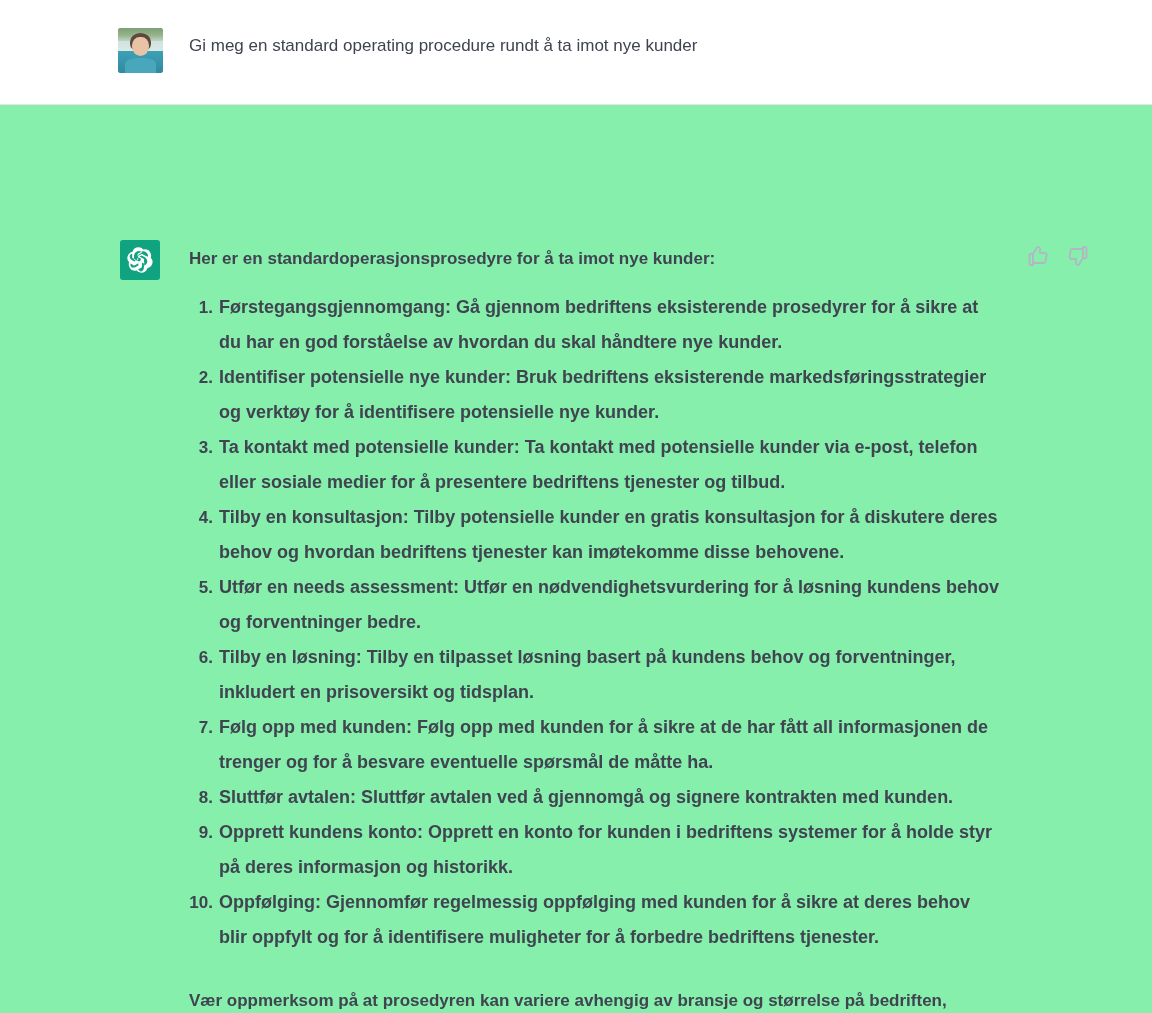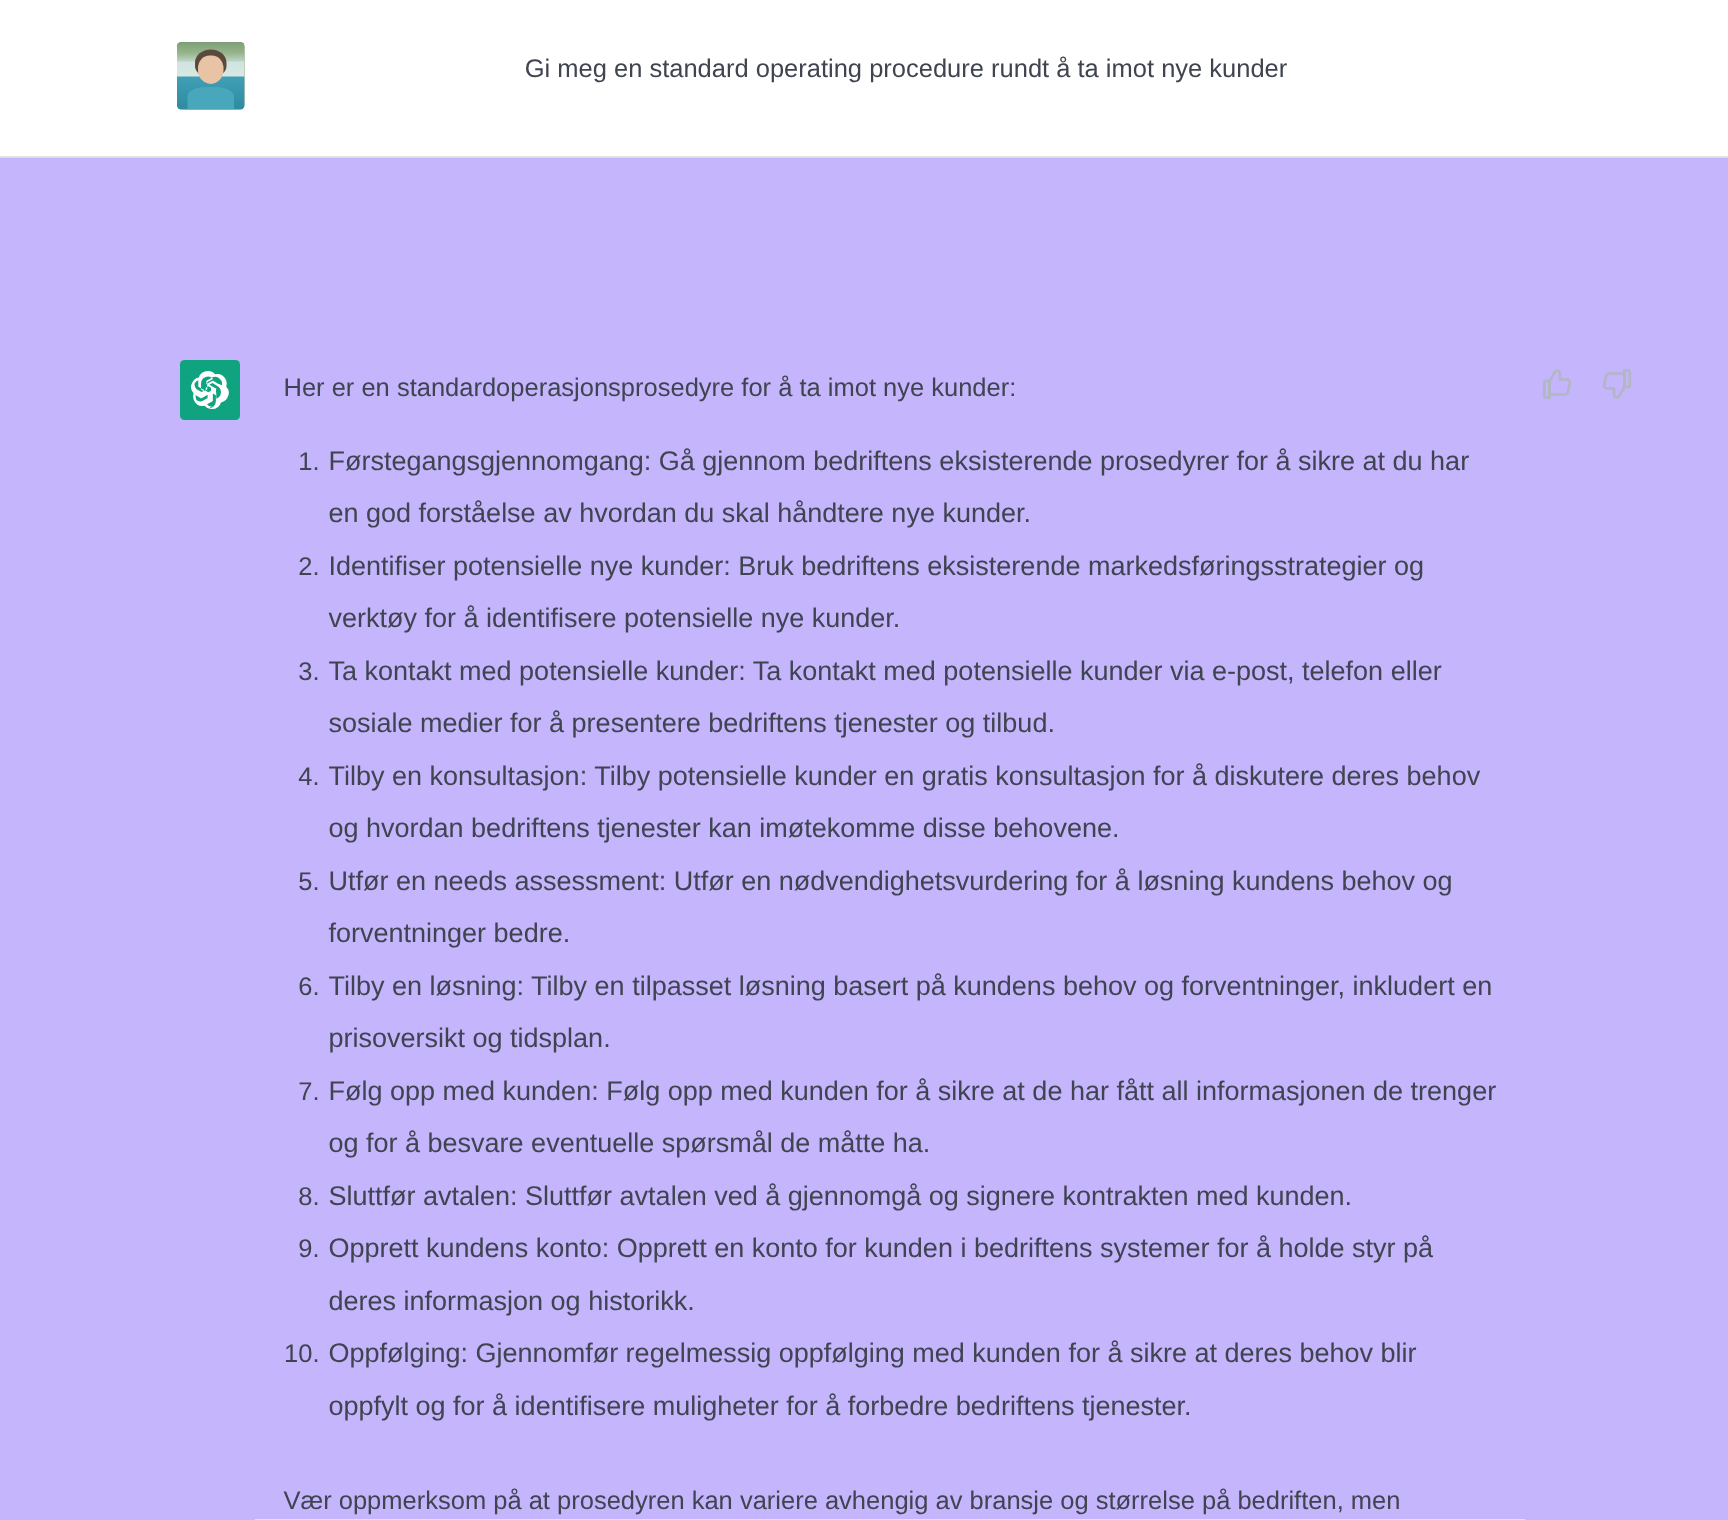--- a/index.html
+++ b/index.html
@@ -68,29 +68,29 @@
 
   .user-text {
     position: absolute;
     left: 189px;
     top: 33px;
     width: 830px;
     font-size: 17px;
     line-height: 26px;
     color: #3f4450;
     white-space: pre-wrap;
-    text-align: center;
   }
 
   
   .turn-assistant {
-    background: #c4b5fd;
+    background: #86efac;
     position: relative;
     height: 908px;
     box-sizing: border-box;
+    font-weight: bold;
   }
 
   .gpt-avatar {
     position: absolute;
     left: 120px;
     top: 135px;
     width: 40px;
     height: 40px;
     border-radius: 3px;
     background: #10a37f;

